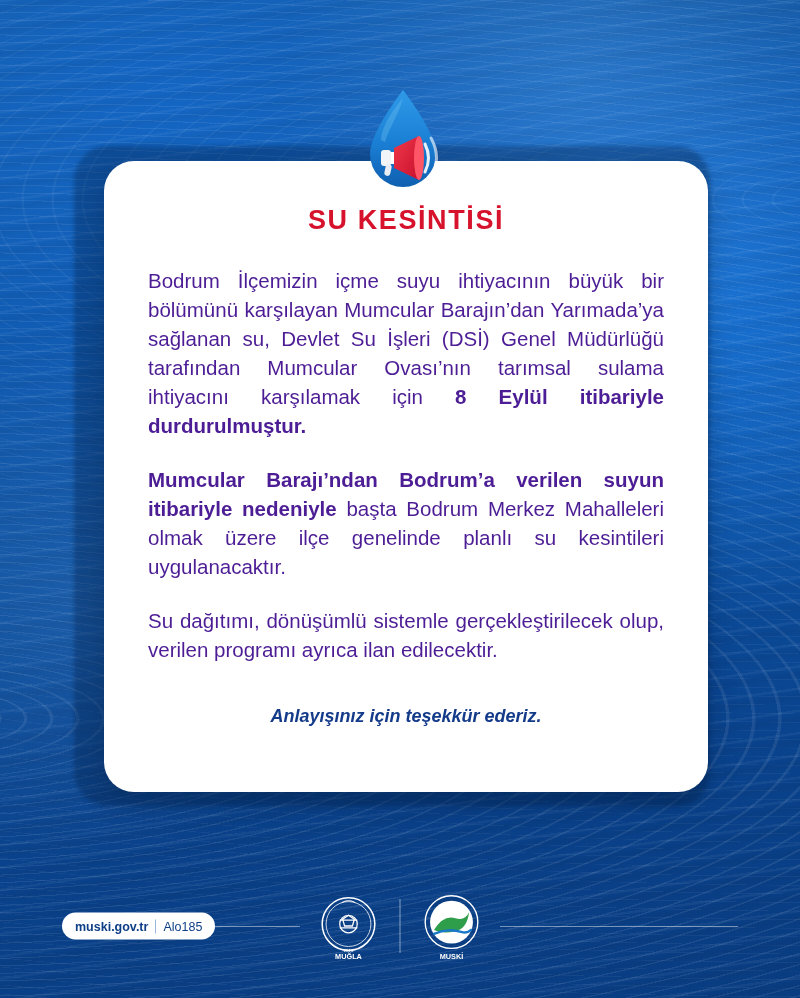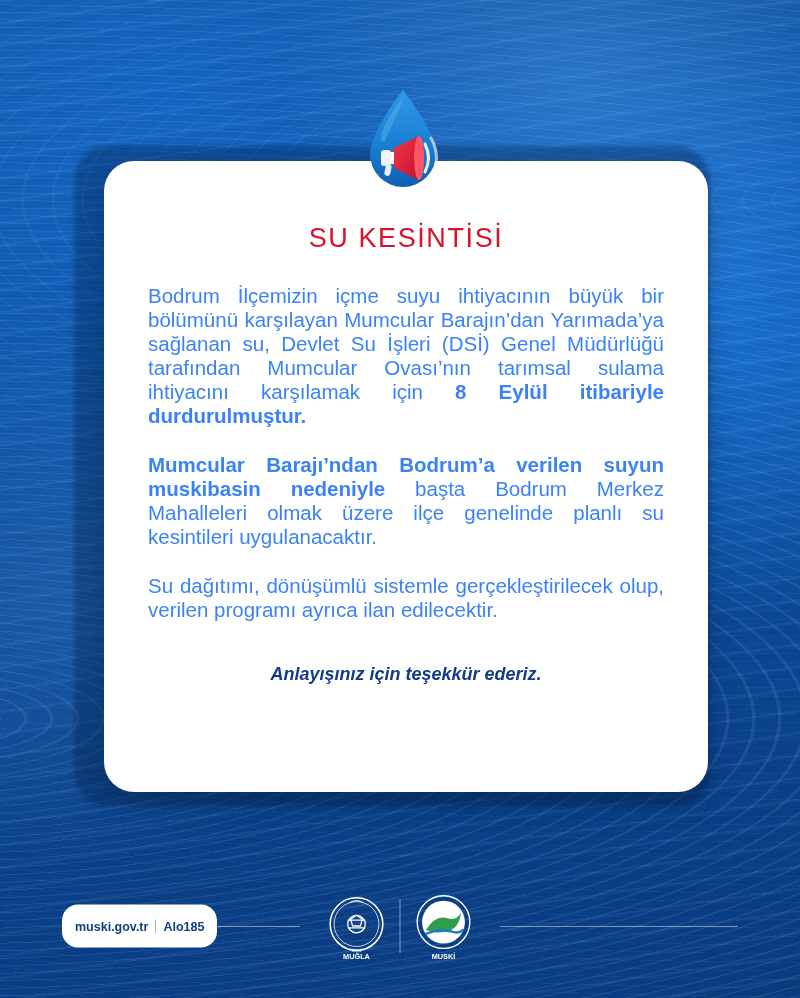--- a/index.html
+++ b/index.html
@@ -81,31 +81,30 @@
     left: 361px; top: 88px;
     width: 84px; height: 110px;
     z-index: 5;
   }
 
   
   .title {
     text-align: center;
     color: #d6122c;
     font-size: 27px;
-    font-weight: normal;
+    font-weight: bold;
     letter-spacing: 1.6px;
-    margin-top: 18px;
     margin-bottom: 30px;
   }
 
   
   .para {
-    color: #3b82f6;
+    color: #4c1d95;
     font-size: 20.5px;
-    line-height: 24px;
+    line-height: 29px;
     text-align: justify;
     margin-bottom: 25px;
     font-weight: 400;
   }
   .para b { font-weight: bold; }
   .para.last { margin-bottom: 0; }
 
   .thanks {
     margin-top: 42px;
     text-align: center;
@@ -133,60 +132,60 @@
   }
   .foot-line.l { left: 62px; width: 238px; }
   .foot-line.r { right: 62px; width: 238px; }
 
   .pill {
     position: absolute;
     top: 50%;
     transform: translateY(-50%);
     background: #ffffff;
     border-radius: 16px;
-    height: 43px;
+    height: 27px;
     display: flex;
     align-items: center;
     padding: 0 13px;
     gap: 7px;
     white-space: nowrap;
   }
   .pill.left { left: 62px; }
   .pill.right { right: 62px; }
   .pill .txt {
     color: #0e3f86;
     font-size: 12.5px;
     font-weight: bold;
   }
   .pill .sep {
     width: 1px; height: 14px;
     background: #9bb6d8;
   }
   .pill .alo {
     color: #0e3f86;
     font-size: 12.5px;
-    font-weight: bold;
+    font-weight: normal;
     text-align: right;
   }
   .social-ic {
     display: inline-flex;
     align-items: center;
     justify-content: center;
     color: #0e3f86;
     font-size: 12px;
   }
 
   .logos {
     position: absolute;
     left: 50%;
     top: 50%;
     transform: translate(-50%, -50%);
     display: flex;
     align-items: center;
-    gap: 4px;
+    gap: 12px;
   }
   .logo-divider {
     width: 1px;
     height: 54px;
     background: rgba(255,255,255,0.5);
   }
   .logo-seal { width: 78px; height: 78px; }
   .logo-muski { width: 78px; height: 78px; }
 </style>
 </head>
@@ -225,21 +224,21 @@
       <path d="M64 54 q7 14 0 28" stroke="#ffffff" stroke-width="3" fill="none" stroke-linecap="round" opacity=".9"></path>
       <path d="M70 48 q11 20 0 40" stroke="#ffffff" stroke-width="3" fill="none" stroke-linecap="round" opacity=".6"></path>
     </g>
   </svg>
 </div>
 
 <div class="card">
   <div class="title">SU KESİNTİSİ</div>
 
   <div class="para" id="p1"><span>Bodrum İlçemizin içme suyu ihtiyacının büyük bir bölümünü karşılayan Mumcular Barajın’dan Yarımada’ya sağlanan su, Devlet Su İşleri (DSİ) Genel Müdürlüğü tarafından Mumcular Ovası’nın tarımsal sulama ihtiyacını karşılamak için </span><b>8 Eylül itibariyle durdurulmuştur.</b></div>
-  <div class="para" id="p2"><b>Mumcular Barajı’ndan Bodrum’a verilen suyun muskibasin nedeniyle </b><span>başta Bodrum Merkez Mahalleleri olmak üzere ilçe genelinde planlı su kesintileri uygulanacaktır.</span></div>
+  <div class="para" id="p2"><b>Mumcular Barajı’ndan Bodrum’a verilen suyun itibariyle nedeniyle </b><span>başta Bodrum Merkez Mahalleleri olmak üzere ilçe genelinde planlı su kesintileri uygulanacaktır.</span></div>
   <div class="para last" id="p3"><span>Su dağıtımı, dönüşümlü sistemle gerçekleştirilecek olup, verilen programı ayrıca ilan edilecektir.</span></div>
 
   <div class="thanks">Anlayışınız için teşekkür ederiz.</div>
 </div>
 
 <div class="footer">
   <div class="foot-line l"></div>
   <div class="foot-line r"></div>
 
   <div class="pill left">

